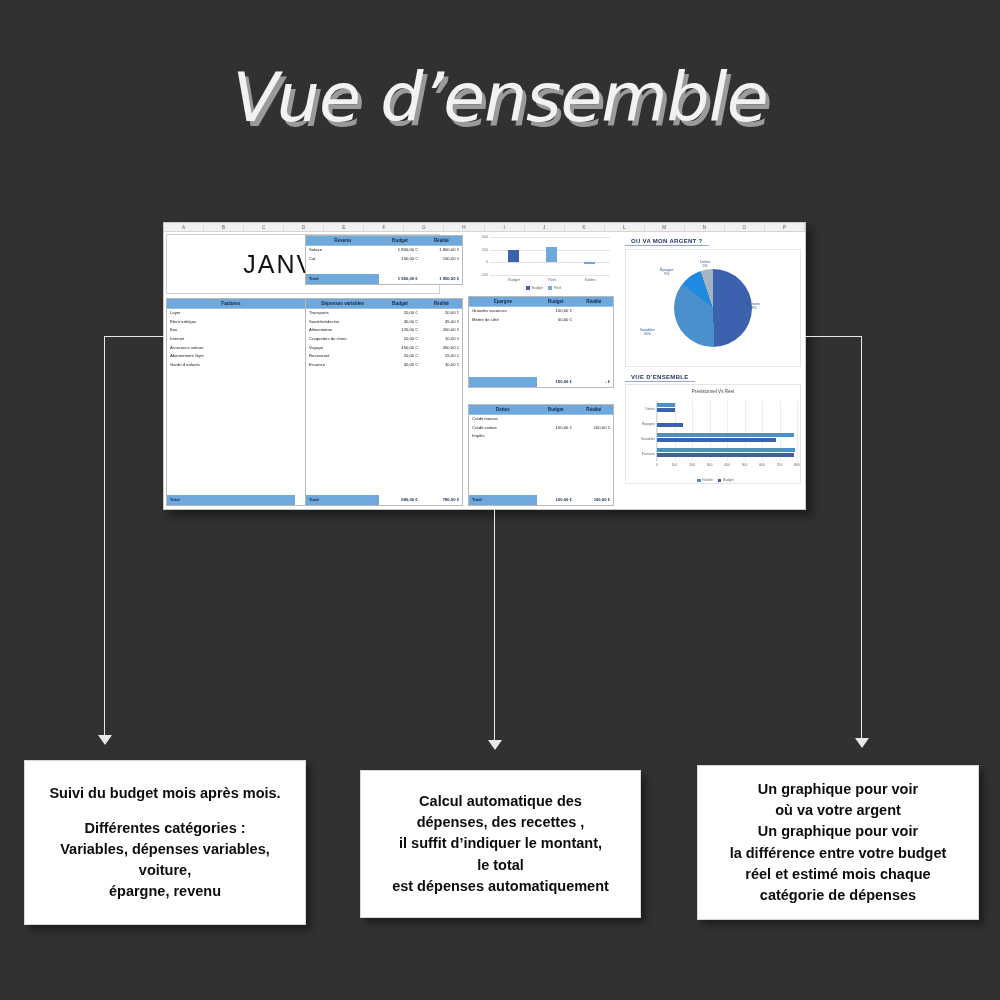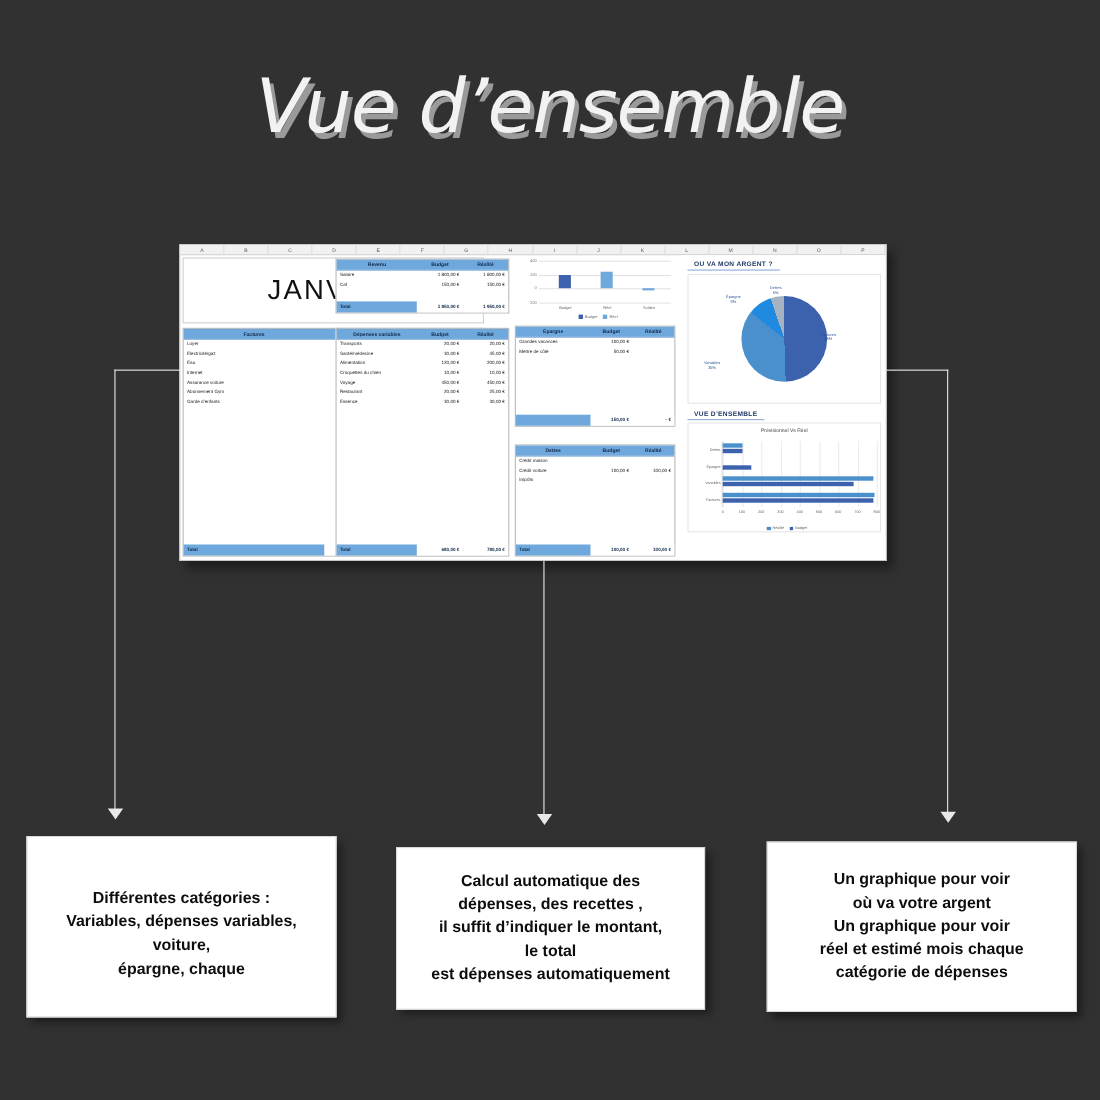--- a/index.html
+++ b/index.html
@@ -414,34 +414,36 @@
 
     <div class="v" style="left:494px; top:510px; height:232px;"></div>
     <div class="arrow" style="left:488px; top:740px;"></div>
 
     <div class="h" style="left:806px; top:336px; width:56px;"></div>
     <div class="v" style="left:861px; top:336px; height:404px;"></div>
     <div class="arrow" style="left:855px; top:738px;"></div>
   </div>
 
   <div class="callout" id="callout-0" style="left:24px; top:760px; width:282px; height:165px;">
+      <p>Suivi du budget mois après mois.</p>
       <div class="gap"></div>
       <p>Différentes catégories :</p>
       <p>Variables, dépenses variables,</p>
       <p>voiture,</p>
-      <p>épargne, chaque</p>
+      <p>épargne, revenu</p>
     </div>
   <div class="callout" id="callout-1" style="left:360px; top:770px; width:281px; height:148px;">
       <p>Calcul automatique des</p>
       <p>dépenses, des recettes ,</p>
       <p>il suffit d’indiquer le montant,</p>
       <p>le total</p>
       <p>est dépenses automatiquement</p>
     </div>
   <div class="callout" id="callout-2" style="left:697px; top:765px; width:282px; height:155px;">
       <p>Un graphique pour voir</p>
       <p>où va votre argent</p>
       <p>Un graphique pour voir</p>
+      <p>la différence entre votre budget</p>
       <p>réel et estimé mois chaque</p>
       <p>catégorie de dépenses</p>
     </div>
 
 </div>
 
 </body></html>

